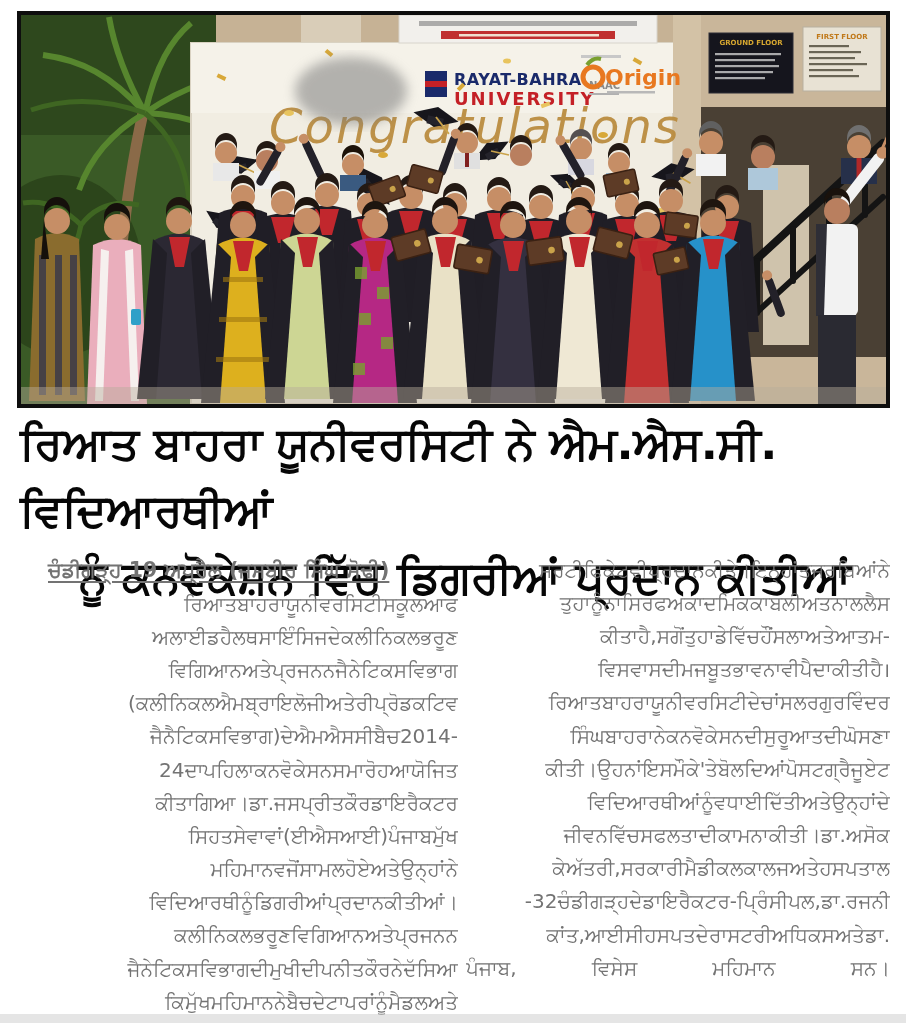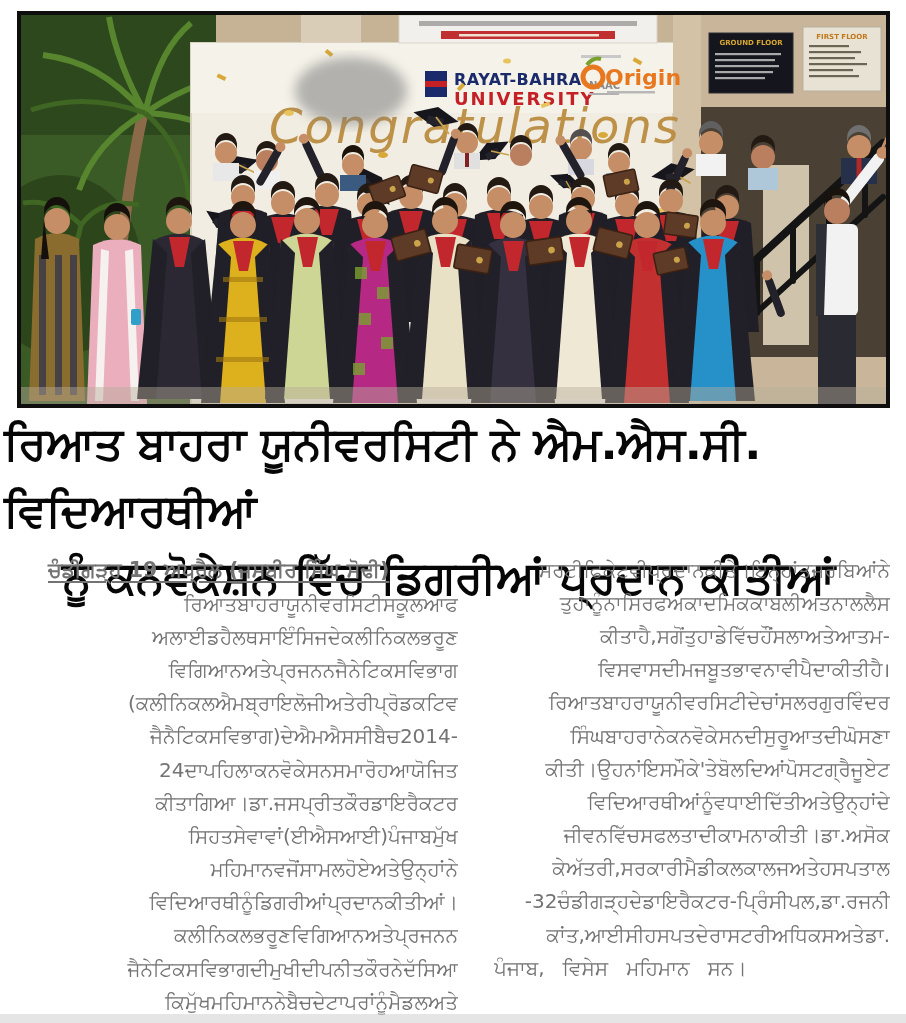--- a/index.html
+++ b/index.html
@@ -3,33 +3,33 @@
 <meta charset="utf-8">
 <style>
   html,body{margin:0;padding:0;background:#ffffff;}
   .page{position:relative;width:906px;height:1023px;background:#ffffff;overflow:hidden;
         font-family:"DejaVu Sans",sans-serif;color:#111;}
   
   .photo-frame{position:absolute;left:17px;top:11px;width:865px;height:389px;
                border:4px solid #0e0e0e;background:#d9d0bf;}
   .photo-frame svg{display:block;}
   
-  .headline{position:absolute;left:4px;top:410px;width:872px;color:#060606;
+  .headline{position:absolute;left:20px;top:410px;width:872px;color:#060606;
             font-weight:bold;font-size:45px;line-height:67px;letter-spacing:-0.5px;}
   .headline .l2{padding-left:58px;}
   
   .col{position:absolute;top:553px;font-size:20px;color:#737373;}
   .col-left{left:28px;width:430px;}
   .col-right{left:466px;width:424px;}
   .dateline{height:34px;display:flex;align-items:center;font-weight:bold;font-size:20.5px;
             padding-left:20px;text-decoration:underline;text-underline-offset:4px;}
   .bodyline{height:33.2px;display:flex;justify-content:flex-end;align-items:center;
             white-space:nowrap;overflow:hidden;}
   .col-left .lines .bodyline:first-child{padding-left:20px;}
-  .col-right .lines .bodyline:last-child{justify-content:flex-start;column-gap:18px;margin-left:28px;}
+  .col-right .lines .bodyline:last-child{justify-content:space-between;column-gap:18px;}
   
   .scan-strip{position:absolute;left:0;right:0;bottom:0;height:9px;background:#cfcfcf;opacity:.55;}
   .svg-label{font-family:"DejaVu Sans",sans-serif;}
 </style>
 </head>
 <body>
 
 <div class="page">
 
   <div class="photo-frame">

